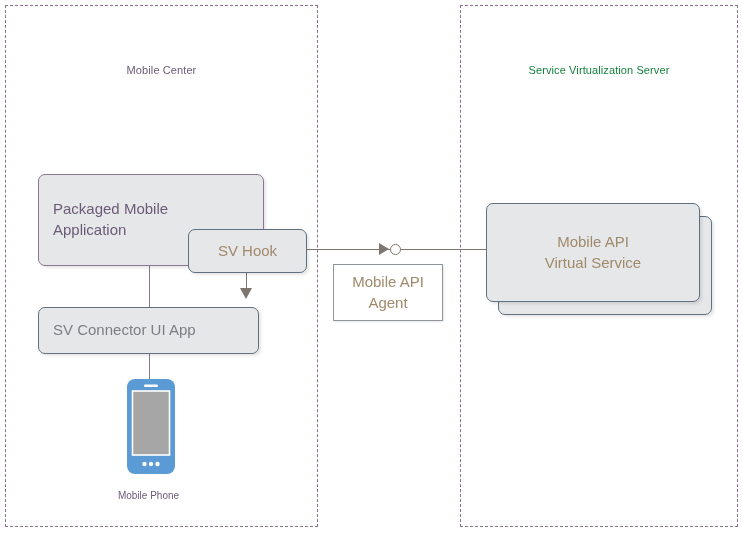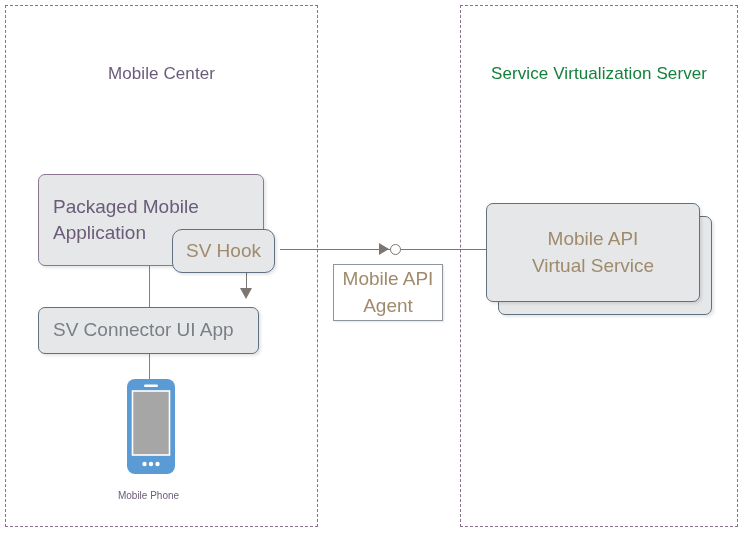--- a/index.html
+++ b/index.html
@@ -24,35 +24,35 @@
   .zone {
     position: absolute;
     border: 1.5px dashed #8a6f8f;
     background: transparent;
     box-sizing: border-box;
   }
   .zone-title {
     position: absolute;
     width: 100%;
     text-align: center;
-    font-size: 17px;
+    font-size: 11px;
     letter-spacing: .1px;
     white-space: nowrap;
   }
   .zone-title.purple { color: #6b5b78; }
   .zone-title.blue   { color: #15803d; }
 
   
   .node {
     position: absolute;
     box-sizing: border-box;
     border-radius: 7px;
     display: flex;
     align-items: center;
-    font-size: 19px;
+    font-size: 15px;
     line-height: 1.38;
     white-space: pre-line;
   }
   .node.fill-gray {
     background: #e6e7e9;
     box-shadow: 2px 2px 3px rgba(0,0,0,0.10);
   }
   .node.fill-white {
     background: #ffffff;
     border-radius: 0;
@@ -138,21 +138,21 @@
 
   <div class="hline" style="left:280px; top:249px; width:206px;"></div>
   <div class="arrow-right" style="left:379px; top:243px;"></div>
   <div class="socket-circle" style="left:390px; top:244px;"></div>
 
   <div class="node fill-gray border-purple txt-purple align-left" style="left:38px; top:174px; width:226px; height:92px;">
     <span>Packaged Mobile
 Application</span>
   </div>
 
-  <div class="node fill-gray border-gray txt-tan align-center" style="left:172px; top:229px; width:103px; height:44px;border-radius:10px;">
+  <div class="node fill-gray border-gray txt-tan align-center" style="left:188px; top:229px; width:119px; height:44px;">
     <span>SV Hook</span>
   </div>
 
   <div class="node fill-gray border-gray txt-gray align-left" style="left:38px; top:307px; width:221px; height:47px;text-align:center;">
     <span>SV Connector UI App</span>
   </div>
 
   <div class="node fill-white border-plain txt-tan align-center" style="left:333px; top:264px; width:110px; height:57px;">
     <span>Mobile API
 Agent</span>

